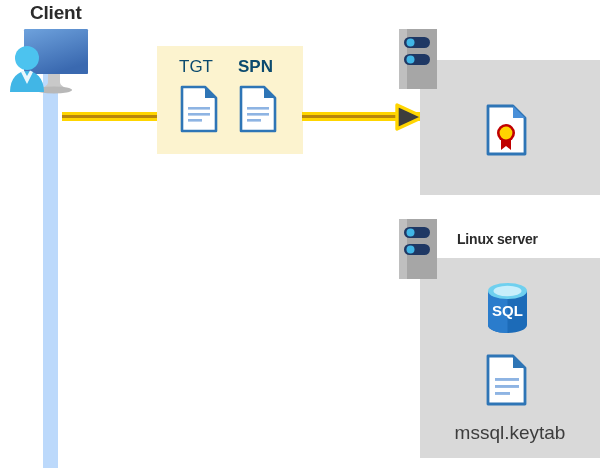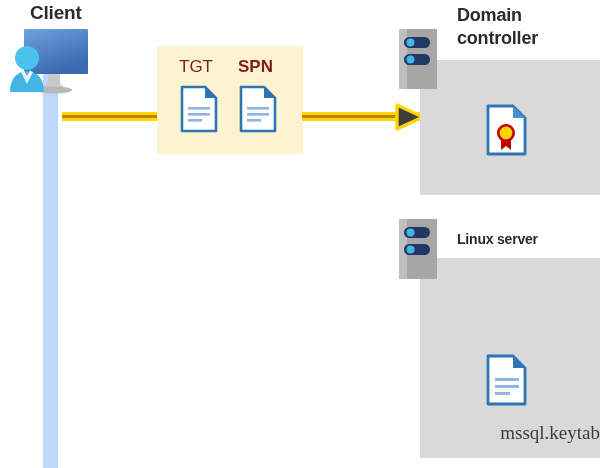--- a/index.html
+++ b/index.html
@@ -61,21 +61,21 @@
 
   
   #message-box {
     left: 157px; top: 46px;
     width: 146px; height: 108px;
     background: #fcf3cf;
   }
   .doc-label {
     position: absolute;
     font-size: 17px;
-    color: #7f1d1d;
+    color: #0c4a6e;
     font-family: "Liberation Sans", sans-serif;
   }
   #tgt-label { left: 179px; top: 57px; }
   #spn-label { left: 238px; top: 57px; font-weight: bold; }
 
   #tgt-doc { left: 180px; top: 85px; width: 38px; height: 48px; }
   #spn-doc { left: 239px; top: 85px; width: 38px; height: 48px; }
 
   
   #arrow-left {
@@ -114,24 +114,23 @@
   #linux-server { left: 399px; top: 219px; width: 38px; height: 60px; }
 
   
   #cert-doc  { left: 486px; top: 104px; width: 41px; height: 52px; }
   #sql-db    { left: 485px; top: 282px; width: 45px; height: 52px; }
   #keytab-doc{ left: 486px; top: 354px; width: 41px; height: 52px; }
 
   #keytab-label {
     left: 420px; top: 422px;
     width: 180px;
-    text-align: right;
+    text-align: center;
     font-size: 19px;
     color: #3d3d3d;
-    font-family: Liberation Serif, serif;
   }
 
   svg { display: block; overflow: visible; }
 </style>
 </head>
 <body>
 
 <div class="stage">
 
   <div class="abs" id="client-lifeline"></div>
@@ -191,22 +190,20 @@
   <div class="abs arrow-bar" id="arrow-right"></div>
 
   <div class="abs" id="arrow-head">
     <svg width="28" height="26" viewBox="0 0 28 26">
       <path d="M1 1 L27 13 L1 25 Z" fill="#3d3d3d" stroke="#ffd500" stroke-width="3.4" stroke-linejoin="round"></path>
     </svg>
   </div>
 
   <div class="abs" id="dc-panel"></div>
 
-  <div class="abs title" id="dc-title">Domain
-controller</div>
 
   <div class="abs" id="dc-server">
     <svg width="38" height="60" viewBox="0 0 38 60">
       <rect x="0" y="0" width="38" height="60" fill="#a6a6a6"></rect>
       <rect x="0" y="0" width="8" height="60" fill="#bfbfbf"></rect>
       <rect x="5" y="8" width="26" height="11" rx="5.5" fill="#1f3864"></rect>
       <circle cx="11.5" cy="13.5" r="4" fill="#41b6e6"></circle>
       <rect x="5" y="25" width="26" height="11" rx="5.5" fill="#1f3864"></rect>
       <circle cx="11.5" cy="30.5" r="4" fill="#41b6e6"></circle>
     </svg>
@@ -230,20 +227,29 @@
     <svg width="38" height="60" viewBox="0 0 38 60">
       <rect x="0" y="0" width="38" height="60" fill="#a6a6a6"></rect>
       <rect x="0" y="0" width="8" height="60" fill="#bfbfbf"></rect>
       <rect x="5" y="8" width="26" height="11" rx="5.5" fill="#1f3864"></rect>
       <circle cx="11.5" cy="13.5" r="4" fill="#41b6e6"></circle>
       <rect x="5" y="25" width="26" height="11" rx="5.5" fill="#1f3864"></rect>
       <circle cx="11.5" cy="30.5" r="4" fill="#41b6e6"></circle>
     </svg>
   </div>
 
+  <div class="abs" id="sql-db">
+    <svg width="45" height="52" viewBox="0 0 45 52">
+      <path d="M3 9 V43 C3 47.5 11.7 51 22.5 51 C33.3 51 42 47.5 42 43 V9 Z" fill="#1c6bb8"></path>
+      <path d="M3 9 V43 C3 47.5 11.7 51 22.5 51 L22.5 9 Z" fill="#2a7ccc"></path>
+      <ellipse cx="22.5" cy="9" rx="19.5" ry="8" fill="#6fd0ef"></ellipse>
+      <ellipse cx="22.5" cy="9" rx="14" ry="5.2" fill="#c8eefb"></ellipse>
+      <text x="22.5" y="34" text-anchor="middle" font-family="Liberation Sans, sans-serif" font-size="15" font-weight="bold" fill="#ffffff">SQL</text>
+    </svg>
+  </div>
 
   <div class="abs" id="keytab-doc">
     <svg width="41" height="52" viewBox="0 0 41 52">
       <path d="M2 2 H27 L39 14 V50 H2 Z" fill="#ffffff" stroke="#2e75b6" stroke-width="2.8" stroke-linejoin="round"></path>
       <path d="M27 2 L39 14 H27 Z" fill="#2e75b6"></path>
       <rect x="9" y="24" width="24" height="2.9" fill="#8eb4e3"></rect>
       <rect x="9" y="31" width="24" height="2.9" fill="#8eb4e3"></rect>
       <rect x="9" y="38" width="15" height="2.9" fill="#8eb4e3"></rect>
     </svg>
   </div>

